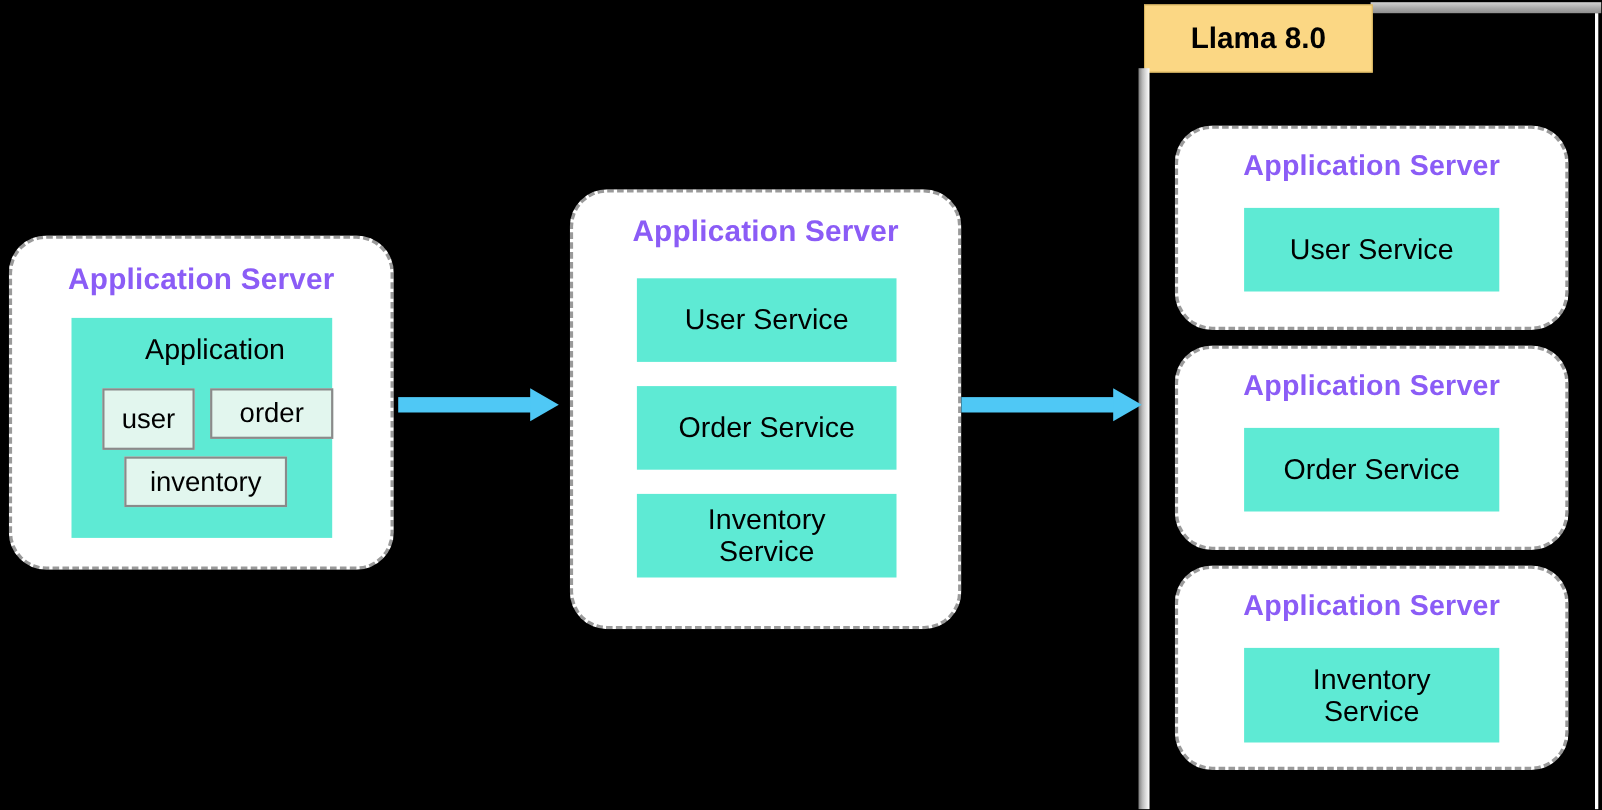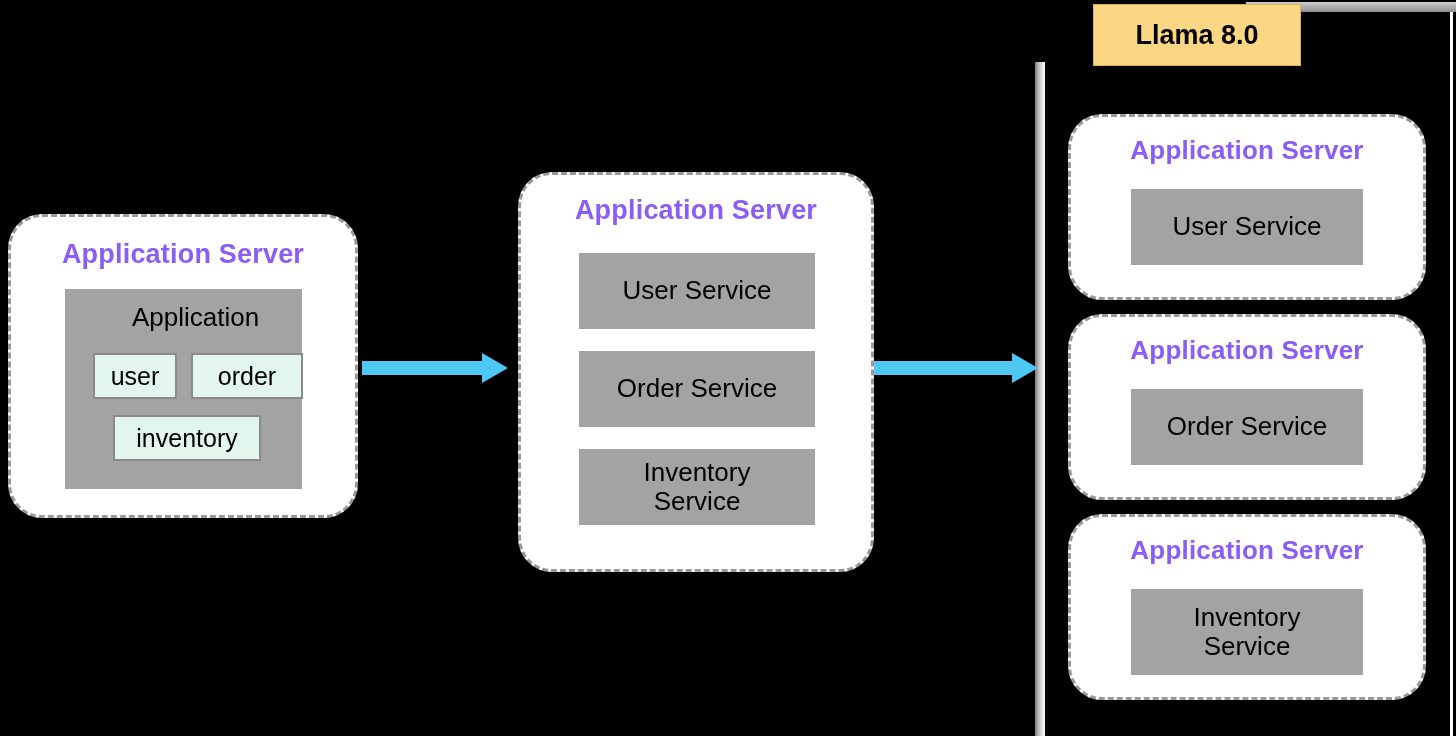--- a/index.html
+++ b/index.html
@@ -33,21 +33,21 @@
     text-align: center;
     font-weight: bold;
     color: #8b5cf6;
     letter-spacing: 0.2px;
     white-space: nowrap;
   }
 
   
   .teal-box {
     position: absolute;
-    background: #a3a3a3;
+    background: #5eead4;
     box-sizing: border-box;
     display: flex;
     align-items: center;
     justify-content: center;
     text-align: center;
     color: #000000;
     line-height: 1.12;
   }
 
   
@@ -114,35 +114,35 @@
   .t-26 { font-size: 26px; }
   .t-27 { font-size: 27px; }
 </style>
 </head>
 <body>
 
 <div id="canvas">
 
   <div class="h-top-bar" style="left:1246px; top:2px; width:210px; height:10px;"></div>
 
-  <div class="llama-badge t-27" style="left:1093px; top:4px; width:208px; height:62px;">Llama 8.0</div>
+  <div class="llama-badge t-27" style="left:1040px; top:4px; width:208px; height:62px;">Llama 8.0</div>
 
   <div class="v-divider" style="left:1035px; top:62px; width:10px; height:674px;"></div>
 
   <div class="v-edge-line" style="left:1450px; top:12px; width:3px; height:724px;"></div>
 
   <div class="server-card" style="left:8px; top:214px; width:350px; height:304px;">
 
     <div class="server-title t-27" style="top:22px;">Application Server</div>
 
     <div class="teal-box" style="left:54px; top:72px; width:237px; height:200px; display:block;">
 
       <div style="position:absolute; left:0; right:0; top:14px; text-align:center; font-size:26px; color:#000;margin-left:24px;">Application</div>
 
-      <div class="mint-chip t-25" style="left:28px; top:64px; width:84px; height:46px;">user</div>
+      <div class="mint-chip t-25" style="left:28px; top:64px; width:84px; height:56px;">user</div>
 
       <div class="mint-chip t-25" style="left:126px; top:64px; width:112px; height:46px;">order</div>
 
       <div class="mint-chip t-25" style="left:48px; top:126px; width:148px; height:46px;">inventory</div>
     </div>
   </div>
 
   <div class="arrow" style="left:362px; top:368px; width:148px;">
     <div class="shaft" style="width:124px;"></div>
     <div class="head" style="left:120px;"></div>

